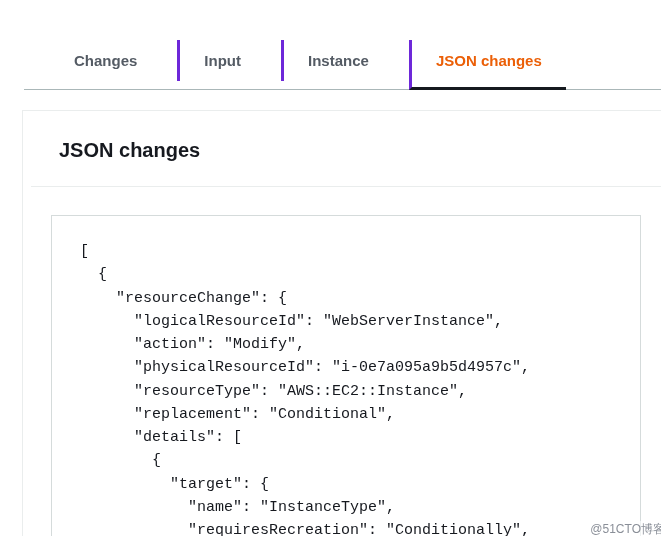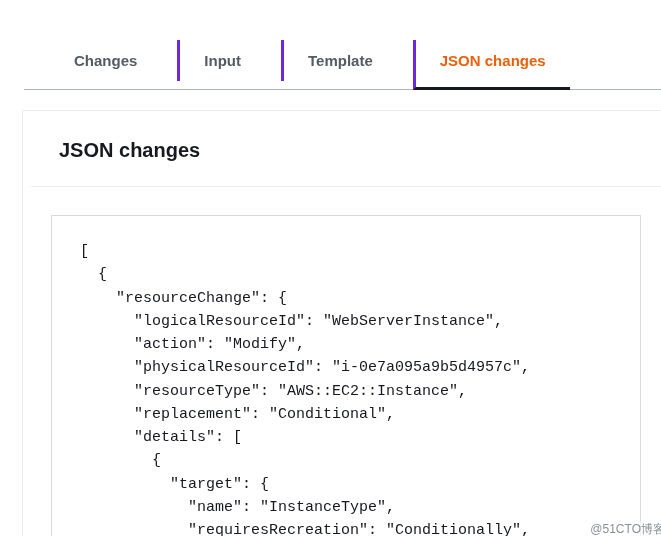--- a/index.html
+++ b/index.html
@@ -74,21 +74,21 @@
       color: #8a8f98;
       background: rgba(255,255,255,0.6);
     }
   </style>
 </head>
 <body>
 
 <div class="tabs">
   <div class="tab">Changes</div>
   <div class="tab">Input</div>
-  <div class="tab">Template</div>
+  <div class="tab">Instance</div>
   <div class="tab active">JSON changes</div>
 </div>
 
 <div class="content-area">
   <div class="section-title">JSON changes</div>
   <div class="code-container">
     <pre>[
   {
     "resourceChange": {
       "logicalResourceId": "WebServerInstance",

